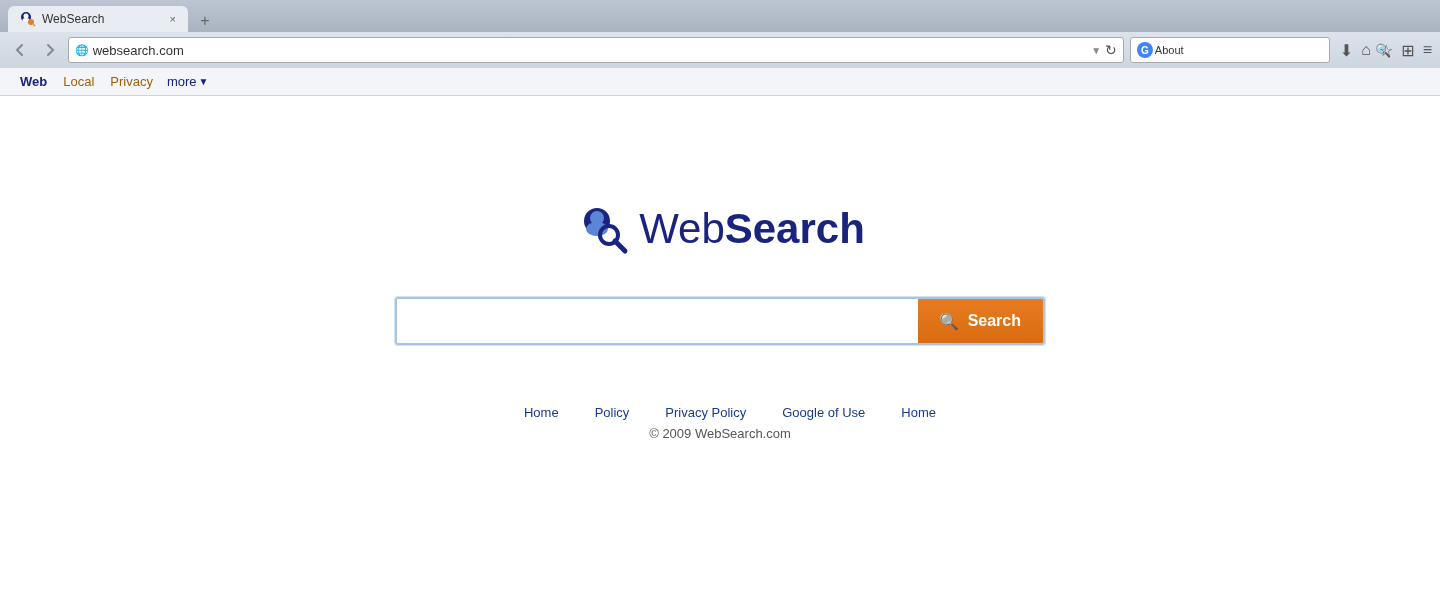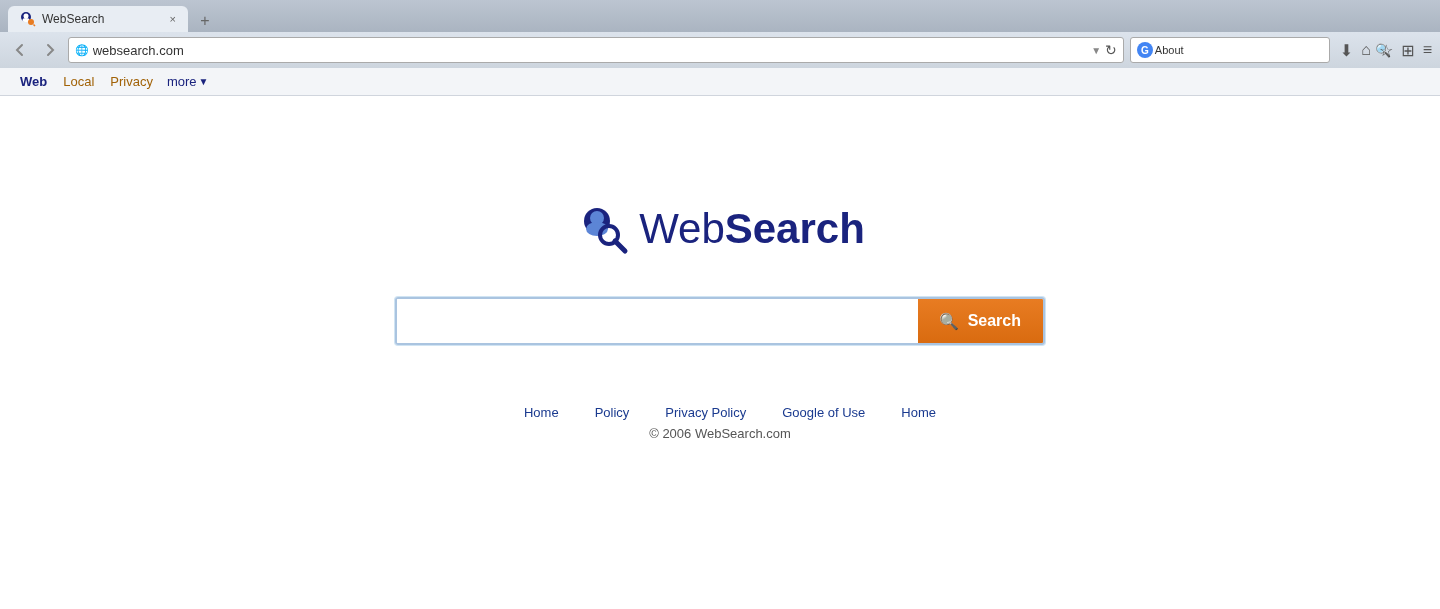--- a/index.html
+++ b/index.html
@@ -394,17 +394,17 @@
     </div>
 
     <div class="footer">
       <div class="footer-links">
         <a class="footer-link">Home</a>
         <a class="footer-link">Policy</a>
         <a class="footer-link">Privacy Policy</a>
         <a class="footer-link">Google of Use</a>
         <a class="footer-link">Home</a>
       </div>
-      <div class="footer-copyright">© 2006 WebSearch.com</div>
+      <div class="footer-copyright">© 2009 WebSearch.com</div>
     </div>
 
   </div>
 </div>
 
 </body></html>

